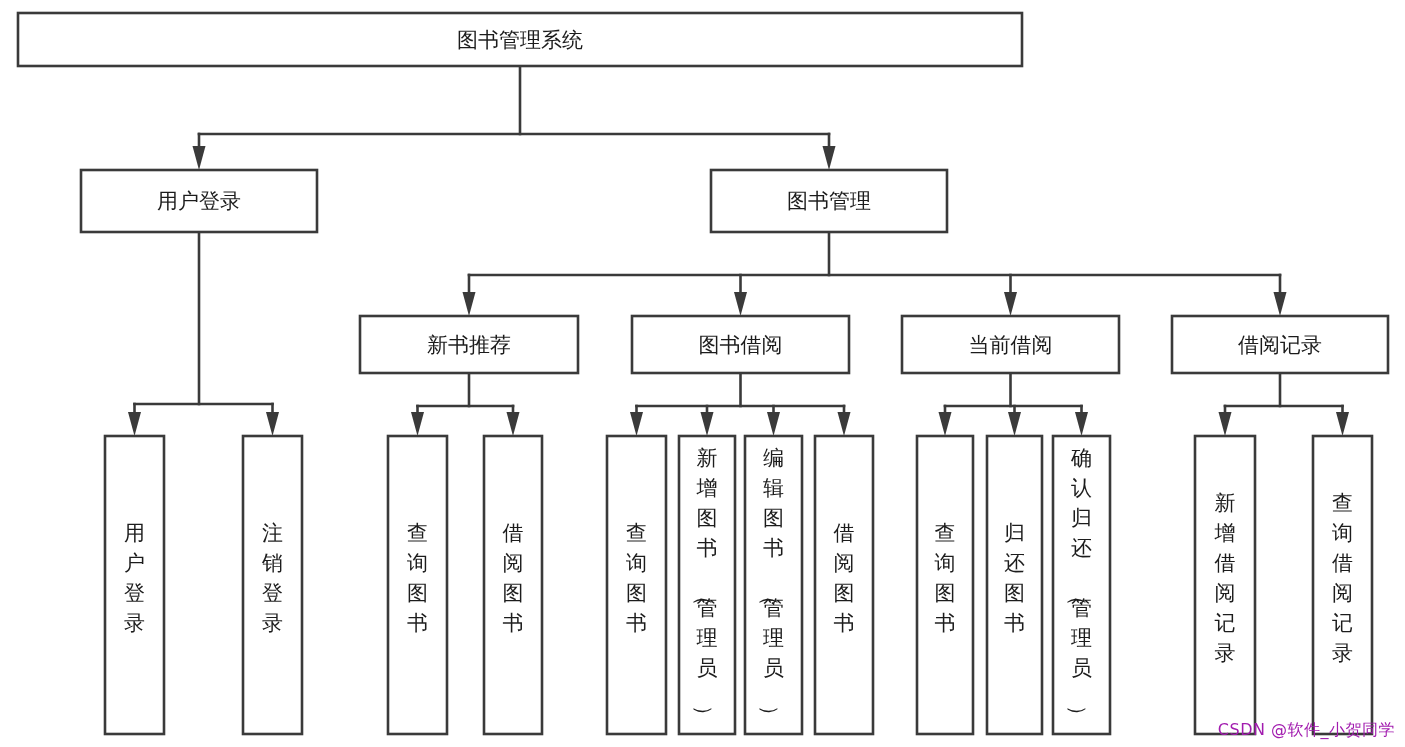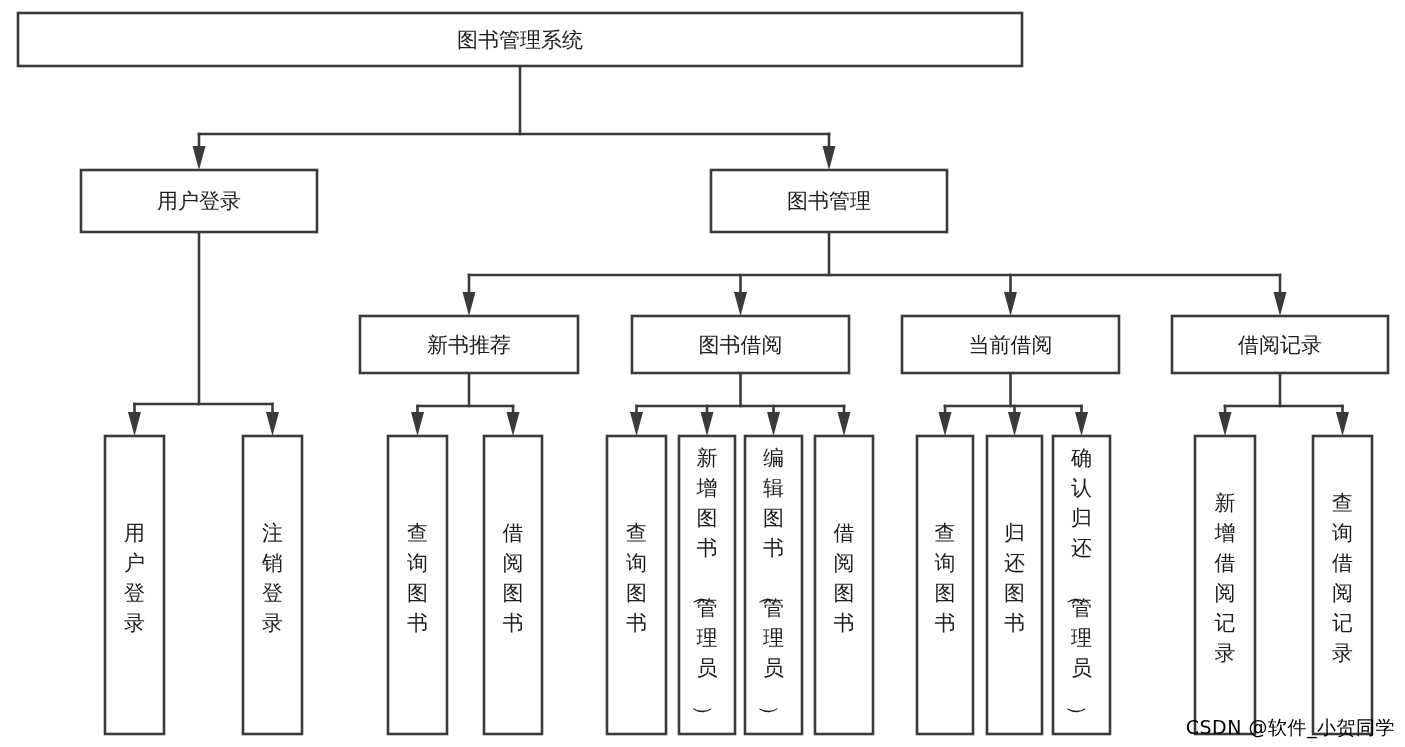--- a/index.html
+++ b/index.html
@@ -53,22 +53,22 @@
     font-family: "DejaVu Sans", "Liberation Sans", sans-serif;
     font-size: 21px;
     fill: #1c1c1c;
     text-anchor: middle;
   }
   .watermark-text {
     position: absolute;
     right: 10px;
     bottom: 6px;
     font-family: "DejaVu Sans", "Liberation Sans", sans-serif;
-    font-size: 19px;
-    color: #000000;
+    font-size: 16px;
+    color: #a21caf;
     white-space: nowrap;
     letter-spacing: 0.5px;
     pointer-events: none;
   }
 </style>
 </head>
 <body>
 
 <div id="diagram-root">
   <svg id="tree-svg" viewBox="0 0 1405 747" xmlns="http://www.w3.org/2000/svg">

